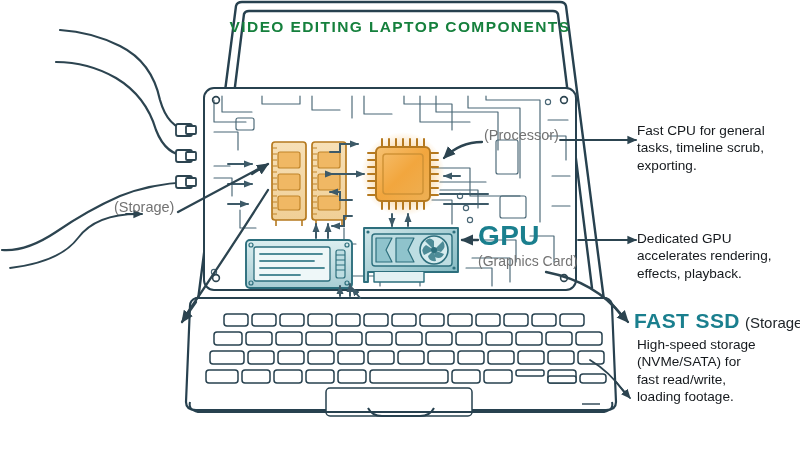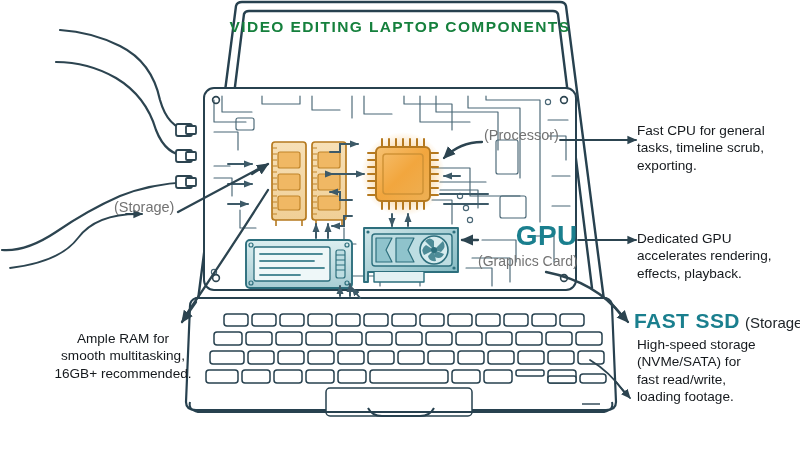--- a/index.html
+++ b/index.html
@@ -23,21 +23,21 @@
     font-weight:bold;color:#1a7f8e;letter-spacing:.4px;line-height:1;
   }
   .comp-sub{
     color:#737373;line-height:1.1;
   }
 
   .cpu-wrap{left:484px;top:124px;text-align:center;}
   .cpu-wrap .comp-title{font-size:28px;}
   .cpu-wrap .comp-sub{font-size:14.5px;margin-top:4px;}
 
-  .gpu-wrap{left:478px;top:222px;text-align:right;}
+  .gpu-wrap{left:478px;top:222px;text-align:left;}
   .gpu-wrap .comp-title{font-size:28px;}
   .gpu-wrap .comp-sub{font-size:14px;margin-top:4px;}
 
   .ram-wrap{left:114px;top:196px;text-align:center;}
   .ram-wrap .comp-title{font-size:28px;}
   .ram-wrap .comp-sub{font-size:14.5px;margin-top:4px;}
 
   .ssd-wrap{left:634px;top:310px;}
   .ssd-wrap .ssd-line{white-space:nowrap;}
   .ssd-wrap .comp-title{font-size:21px;display:inline-block;vertical-align:baseline;}
@@ -404,19 +404,14 @@
     <span class="nw">effects, playback.</span>
   </div>
 
   <div class="lbl note note-ssd">
     <span class="nw">High-speed storage</span>
     <span class="nw">(NVMe/SATA) for</span>
     <span class="nw">fast read/write,</span>
     <span class="nw">loading footage.</span>
   </div>
 
-  <div class="lbl note note-ram">
-    <span class="nw">Ample RAM for</span>
-    <span class="nw">smooth multitasking,</span>
-    <span class="nw">16GB+ recommended.</span>
-  </div>
 
 </div>
 
 </body></html>

